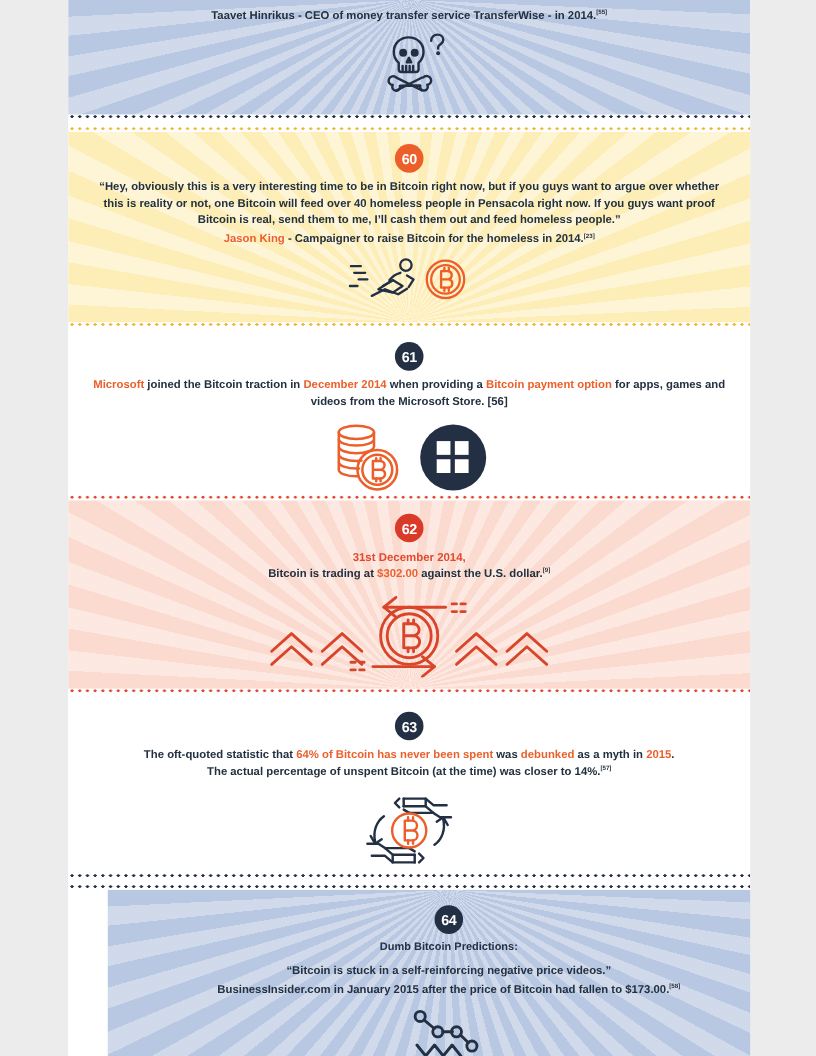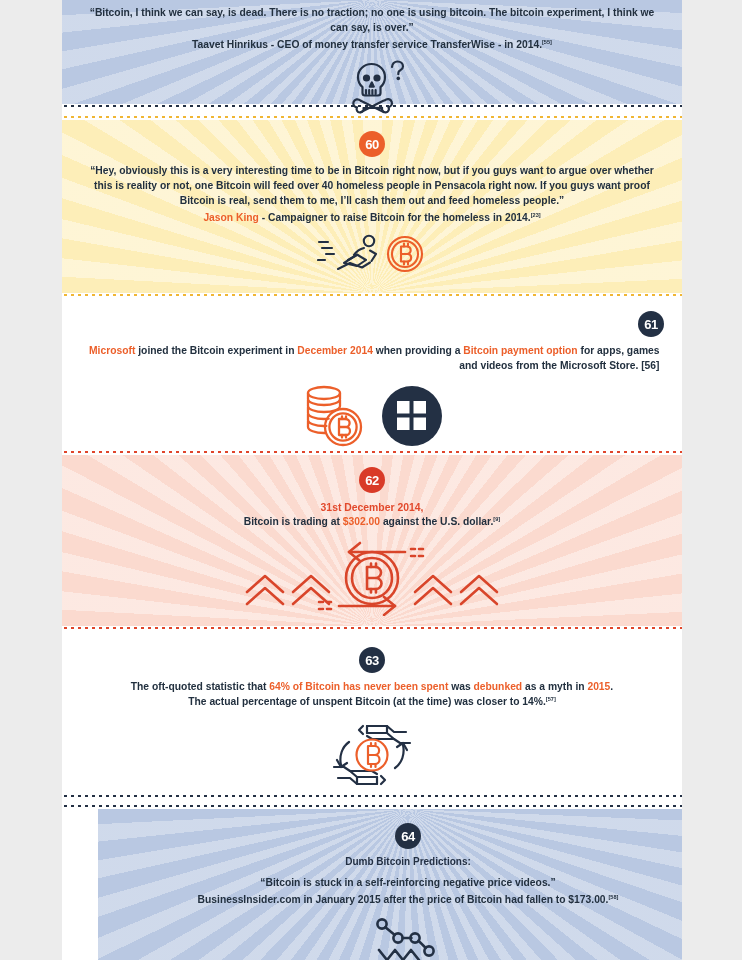--- a/index.html
+++ b/index.html
@@ -165,21 +165,20 @@
 </style>
 </head>
 <body>
 
 <div class="page">
   <div class="column">
 
     <section class="section bg-blue rays-top" style="height:104px;">
       <div class="rays"></div>
       <div class="sec-inner" style="padding-top:6px;">
-        <div class="body-text">“Bitcoin, I think we can say, is dead. There is no traction; no one is using bitcoin. The bitcoin experiment, I think we can say, is over.”</div>
         <div class="attrib">
           <span>Taavet Hinrikus - CEO of money transfer service TransferWise - in 2014.</span><sup class="ref">[55]</sup>
         </div>
         <div class="icon-wrap" style="margin-top:4px;">
           <span>
             <svg width="72" height="60" viewBox="0 0 72 60" fill="none" stroke="#233044" stroke-width="2.2" stroke-linecap="round" stroke-linejoin="round">
               <path d="M22 20c0-7.5 6-13 13.5-13S49 12.5 49 20c0 5-2 8-4.5 10.2V36c0 1.4-1.1 2.5-2.5 2.5H29c-1.4 0-2.5-1.1-2.5-2.5v-5.8C24 28 22 25 22 20z"></path>
               <circle cx="30.5" cy="21" r="3.6" fill="#233044" stroke="none"></circle>
               <circle cx="41" cy="21" r="3.6" fill="#233044" stroke="none"></circle>
               <path d="M35.8 25.5l-2 4.2h4z"></path>
@@ -228,25 +227,25 @@
               </g>
             </svg>
           </span>
         </div>
       </div>
     </section>
     <div class="dots dots-amber">
         <i></i>
       </div>
 
-    <section class="section bg-white" style="height:152px;text-align:right;">
+    <section class="section bg-white" style="height:152px;">
       <div class="sec-inner" style="padding-top:11px;">
         <div class="badge badge-navy">61</div>
         <div class="body-text">
-          <span class="hl-orange">Microsoft</span><span> joined the Bitcoin experiment in </span><span class="hl-orange">December 2014</span><span> when providing a </span><span class="hl-orange">Bitcoin payment option</span><span> for apps, games and videos from the Microsoft Store. [56]</span>
+          <span class="hl-orange">Microsoft</span><span> joined the Bitcoin traction in </span><span class="hl-orange">December 2014</span><span> when providing a </span><span class="hl-orange">Bitcoin payment option</span><span> for apps, games and videos from the Microsoft Store. [56]</span>
         </div>
         <div class="icon-wrap" style="margin-top:10px;gap:14px;">
           <span>
             <svg width="66" height="64" viewBox="0 0 66 64" fill="none" stroke="#ec5f2a" stroke-width="2.3" stroke-linecap="round" stroke-linejoin="round">
               <ellipse cx="24" cy="9" rx="16" ry="6"></ellipse>
               <path d="M8 9v6c0 3.3 7.2 6 16 6s16-2.7 16-6V9"></path>
               <path d="M8 16v6c0 3.3 7.2 6 16 6s16-2.7 16-6v-6"></path>
               <path d="M8 23v6c0 3.3 7.2 6 16 6 1.6 0 3.2-.1 4.6-.3"></path>
               <path d="M8 30v6c0 3.3 7.2 6 16 6 .8 0 1.6 0 2.3-.1"></path>
               <path d="M8 37v6c0 3.3 7.2 6 16 6h1.2"></path>

